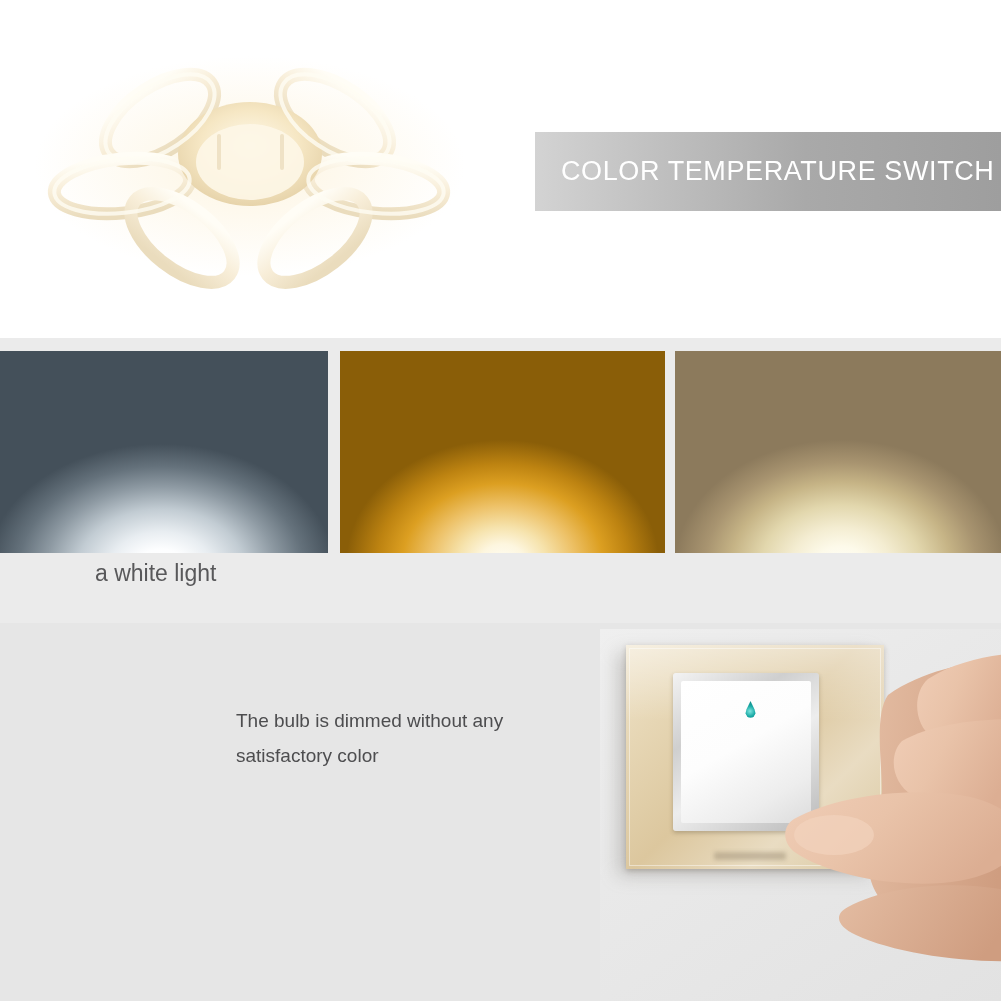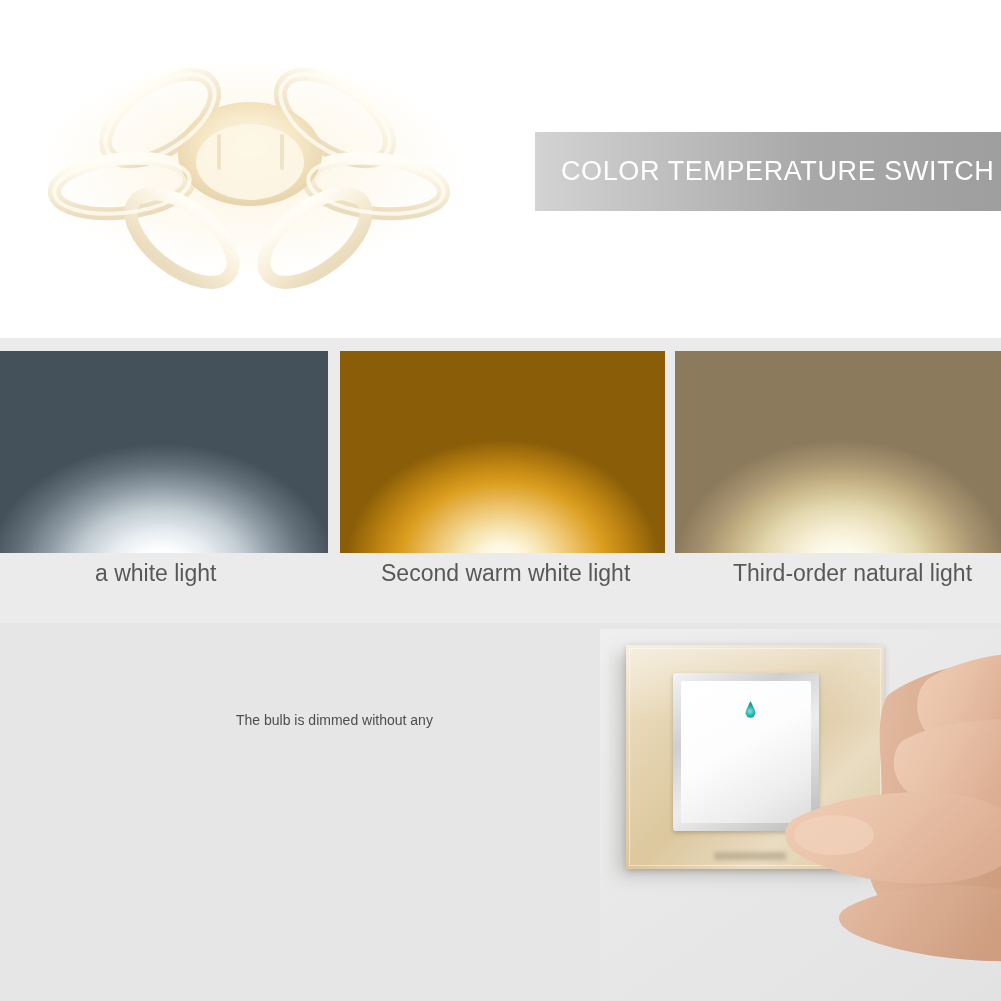--- a/index.html
+++ b/index.html
@@ -141,21 +141,21 @@
   }
 
   .copy {
     position: absolute;
     left: 236px;
     top: 80px;
     width: 330px;
   }
   .copy-line {
     color: #4d4d4f;
-    font-size: 14px;
+    font-size: 19px;
     line-height: 35px;
     white-space: nowrap;
   }
   .copy-line.indent-1 { padding-left: 12px; }
   .copy-line.indent-2 { padding-left: 14px; }
 
   
   .switch-photo {
     position: absolute;
     left: 600px;
@@ -315,29 +315,28 @@
       <div class="panel panel-2">
         <div class="glow-warm"></div>
       </div>
       <div class="panel panel-3">
         <div class="glow-natural"></div>
       </div>
     </div>
 
     <div class="captions">
       <div class="caption caption-1">a white light</div>
-      <div class="caption caption-2">Second warm white light</div>
-      <div class="caption caption-3">Third-order natural light</div>
     </div>
   </div>
 
   <div class="detail">
 
     <div class="copy">
       <div class="copy-line">The bulb is dimmed without any</div>
+      <div class="copy-line">satisfactory color</div>
     </div>
 
     <div class="switch-photo">
       <div class="wall"></div>
       <div class="switch-shadow"></div>
 
       <div class="switch-plate">
         <div class="plate-sheen"></div>
         <div class="plate-bevel"></div>
 

